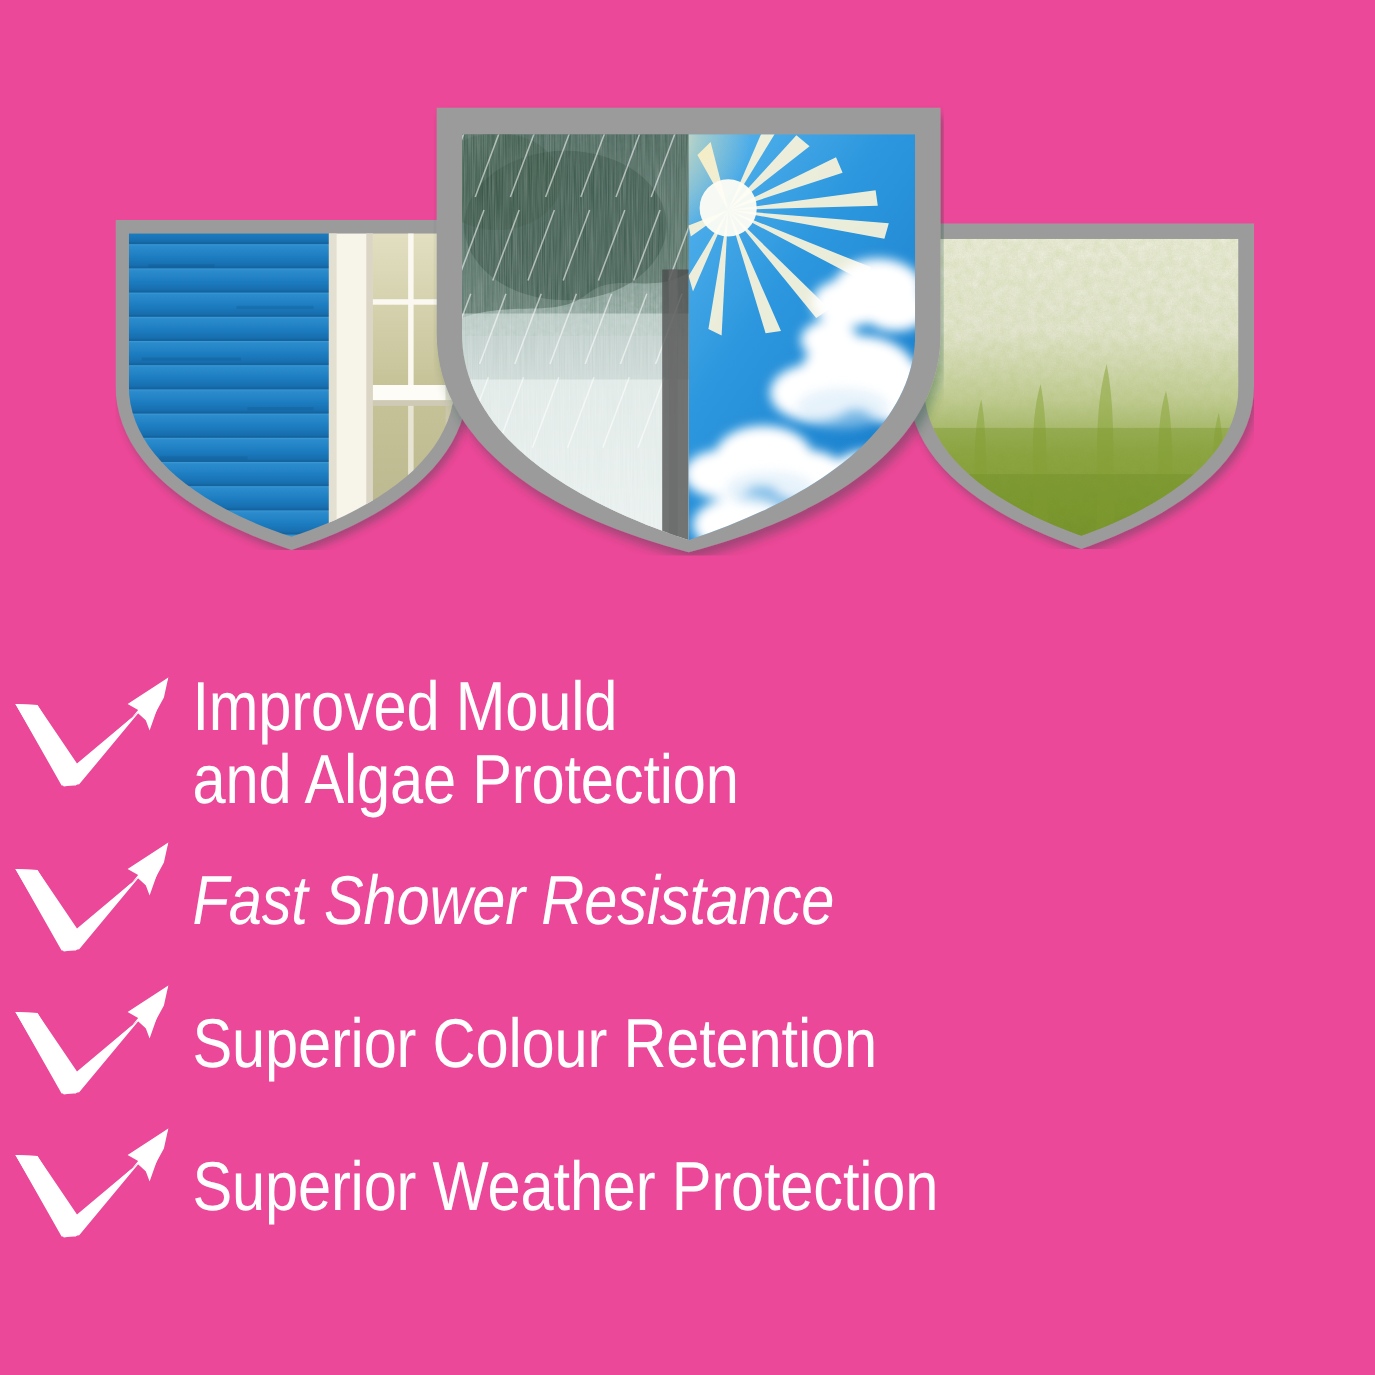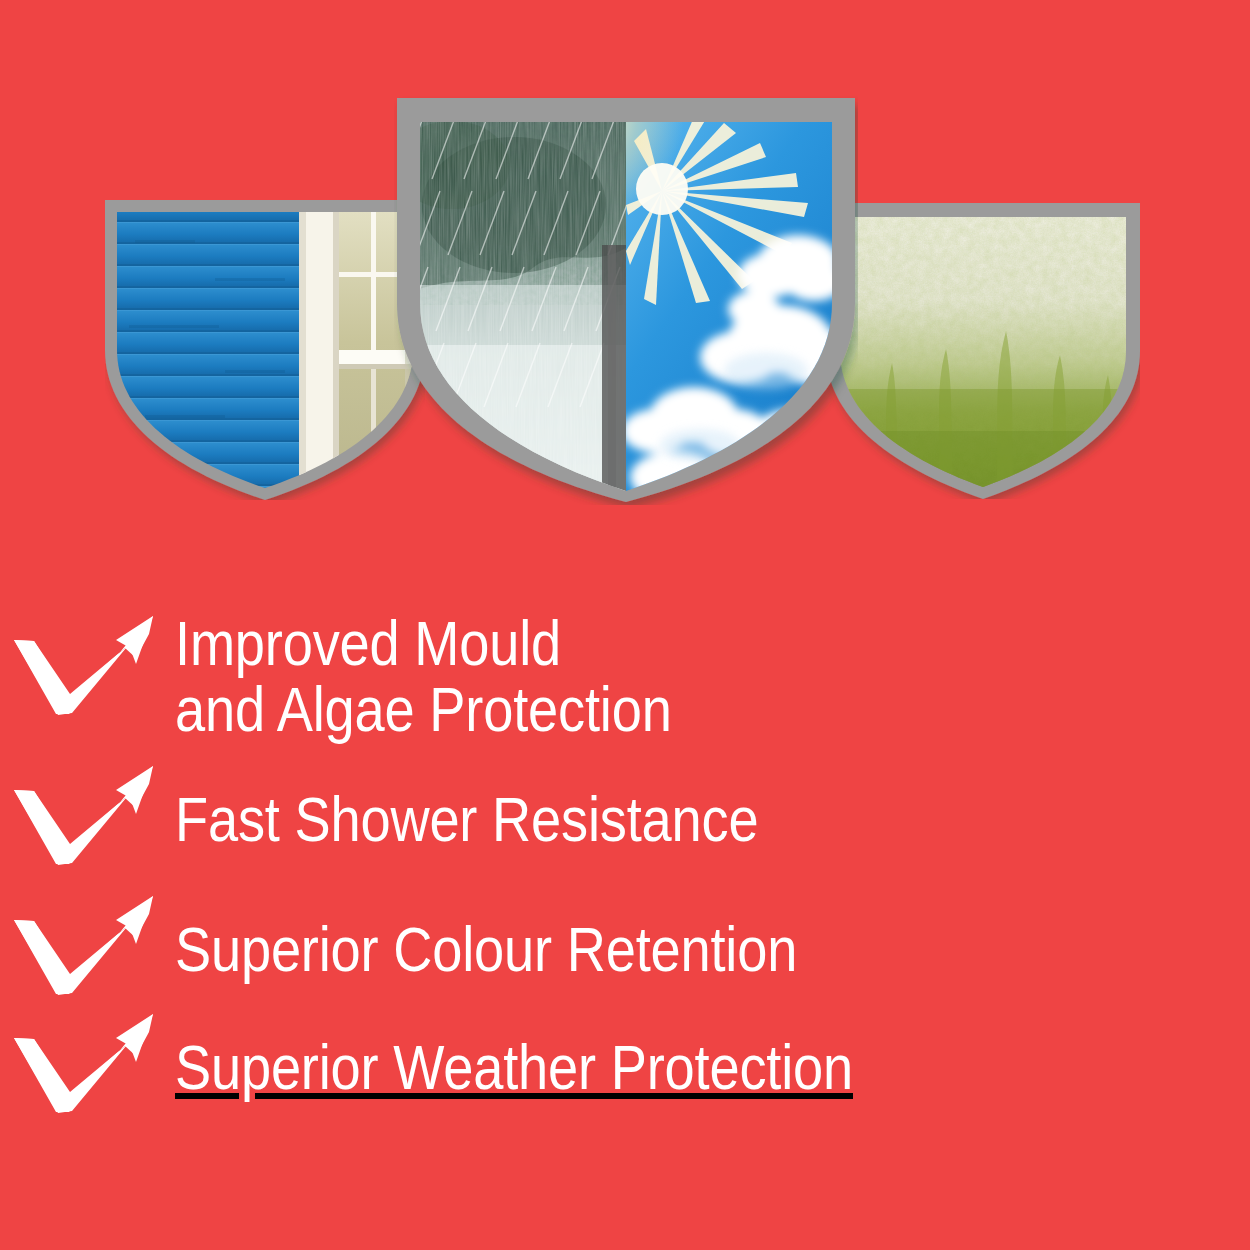--- a/index.html
+++ b/index.html
@@ -12,21 +12,21 @@
   body {
     font-family: "Liberation Sans", "DejaVu Sans", sans-serif;
     background: #069B69;
     position: relative;
   }
   .stage {
     position: absolute;
     left: 0; top: 0;
     width: 1250px;
     height: 1250px;
-    background: #ef4444;
+    background: #ec4899;
   }
 
   
   .shields {
     position: absolute;
     left: 0; top: 0;
     width: 1250px;
     height: 560px;
   }
   .shield {
@@ -64,23 +64,23 @@
     font-family: "Liberation Sans Narrow", "Liberation Sans", "DejaVu Sans Condensed", sans-serif;
     font-size: 63px;
     line-height: 1.05;
     font-weight: 400;
     letter-spacing: -0.2px;
     transform: scaleX(0.86);
     transform-origin: left center;
     white-space: pre-line;
   }
   .row-0 { top: 10px; }
-  .row-1 { top: 160px; }
+  .row-1 { top: 160px; font-style: italic; }
   .row-2 { top: 290px; text-align: center; }
-  .row-3 { top: 408px; text-decoration: underline; }
+  .row-3 { top: 420px; }
   .row-0 .check-wrap { align-self: flex-start; }
 </style>
 </head>
 <body>
 
 <div class="stage">
 
   <div class="shields">
 
     <div class="shield" style="left:105px; top:200px;">

